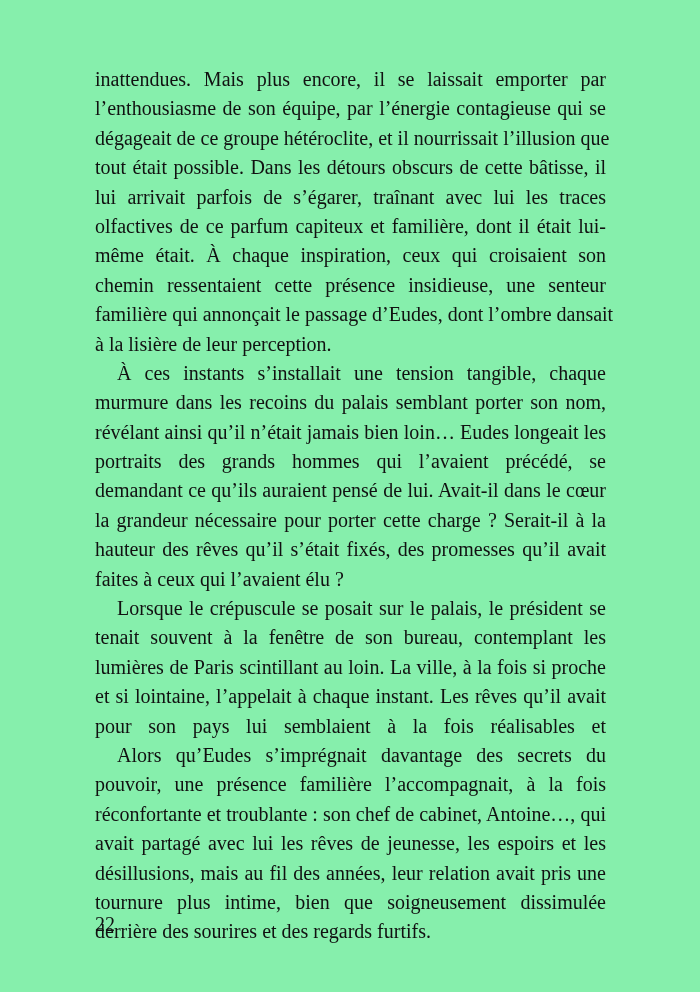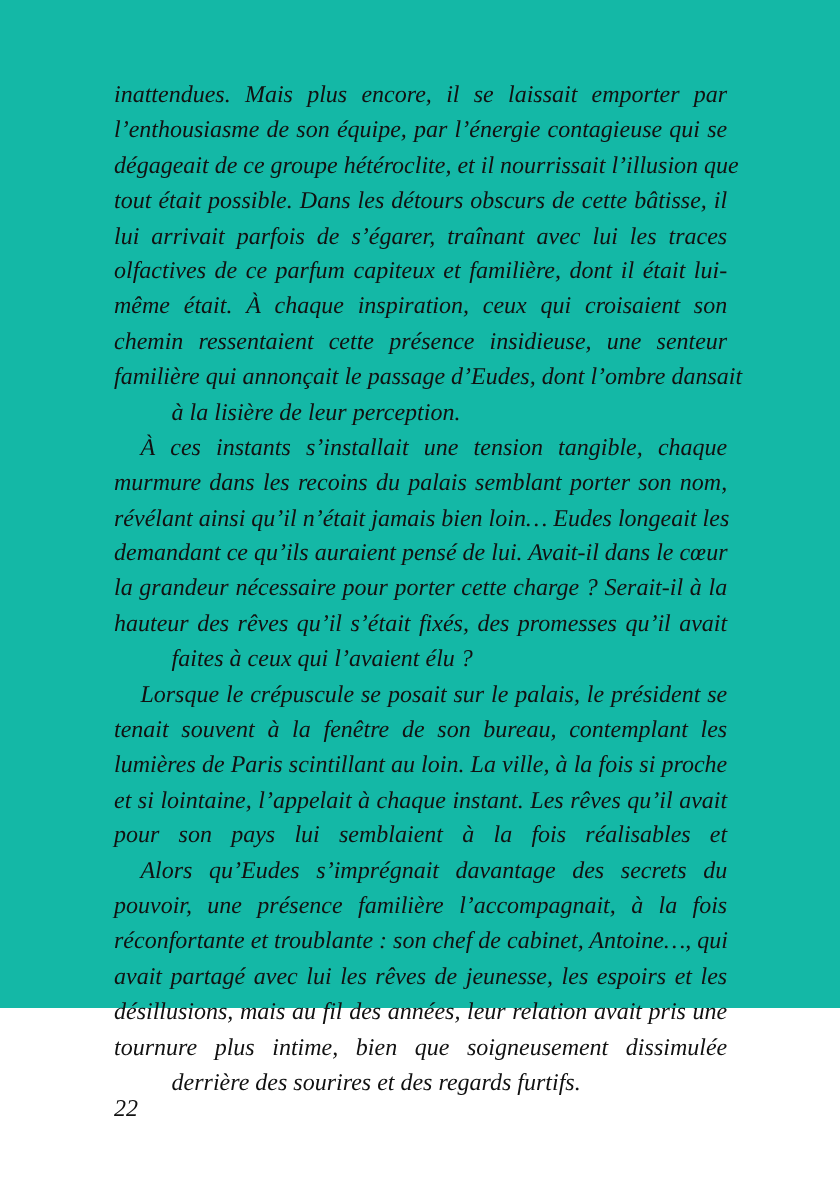--- a/index.html
+++ b/index.html
@@ -10,44 +10,42 @@
     body {
       width: 700px;
       height: 992px;
       position: relative;
       overflow: hidden;
     }
     .page {
       position: absolute;
       left: 0; top: 0;
       width: 700px;
-      height: 840px;
-      background: #14b8a6;
-      font-style: italic;
+      height: 992px;
+      background: #86efac;
     }
     .text-block {
       position: absolute;
       left: 95px;
       top: 65px;
       width: 511px;
       font-family: "Liberation Serif", serif;
       font-size: 20px;
       line-height: 29.4px;
       color: #111111;
     }
     .line {
       display: block;
       white-space: nowrap;
       text-align: justify;
       text-align-last: justify;
       height: 29.4px;
     }
     .line.last {
       text-align-last: left;
-      margin-left: 48px;
     }
     .line.indent {
       padding-left: 22px;
     }
     .page-number {
       position: absolute;
       left: 95px;
       top: 912px;
       font-family: "Liberation Serif", serif;
       font-size: 20px;
@@ -72,20 +70,21 @@
       <span class="line">même était. À chaque inspiration, ceux qui croisaient son</span>
       <span class="line">chemin ressentaient cette présence insidieuse, une senteur</span>
       <span class="line">familière qui annonçait le passage d’Eudes, dont l’ombre dansait</span>
       <span class="line last">à la lisière de leur perception.</span>
     </div>
 
     <div>
       <span class="line indent">À ces instants s’installait une tension tangible, chaque</span>
       <span class="line">murmure dans les recoins du palais semblant porter son nom,</span>
       <span class="line">révélant ainsi qu’il n’était jamais bien loin… Eudes longeait les</span>
+      <span class="line">portraits des grands hommes qui l’avaient précédé, se</span>
       <span class="line">demandant ce qu’ils auraient pensé de lui. Avait-il dans le cœur</span>
       <span class="line">la grandeur nécessaire pour porter cette charge ? Serait-il à la</span>
       <span class="line">hauteur des rêves qu’il s’était fixés, des promesses qu’il avait</span>
       <span class="line last">faites à ceux qui l’avaient élu ?</span>
     </div>
 
     <div>
       <span class="line indent">Lorsque le crépuscule se posait sur le palais, le président se</span>
       <span class="line">tenait souvent à la fenêtre de son bureau, contemplant les</span>
       <span class="line">lumières de Paris scintillant au loin. La ville, à la fois si proche</span>

